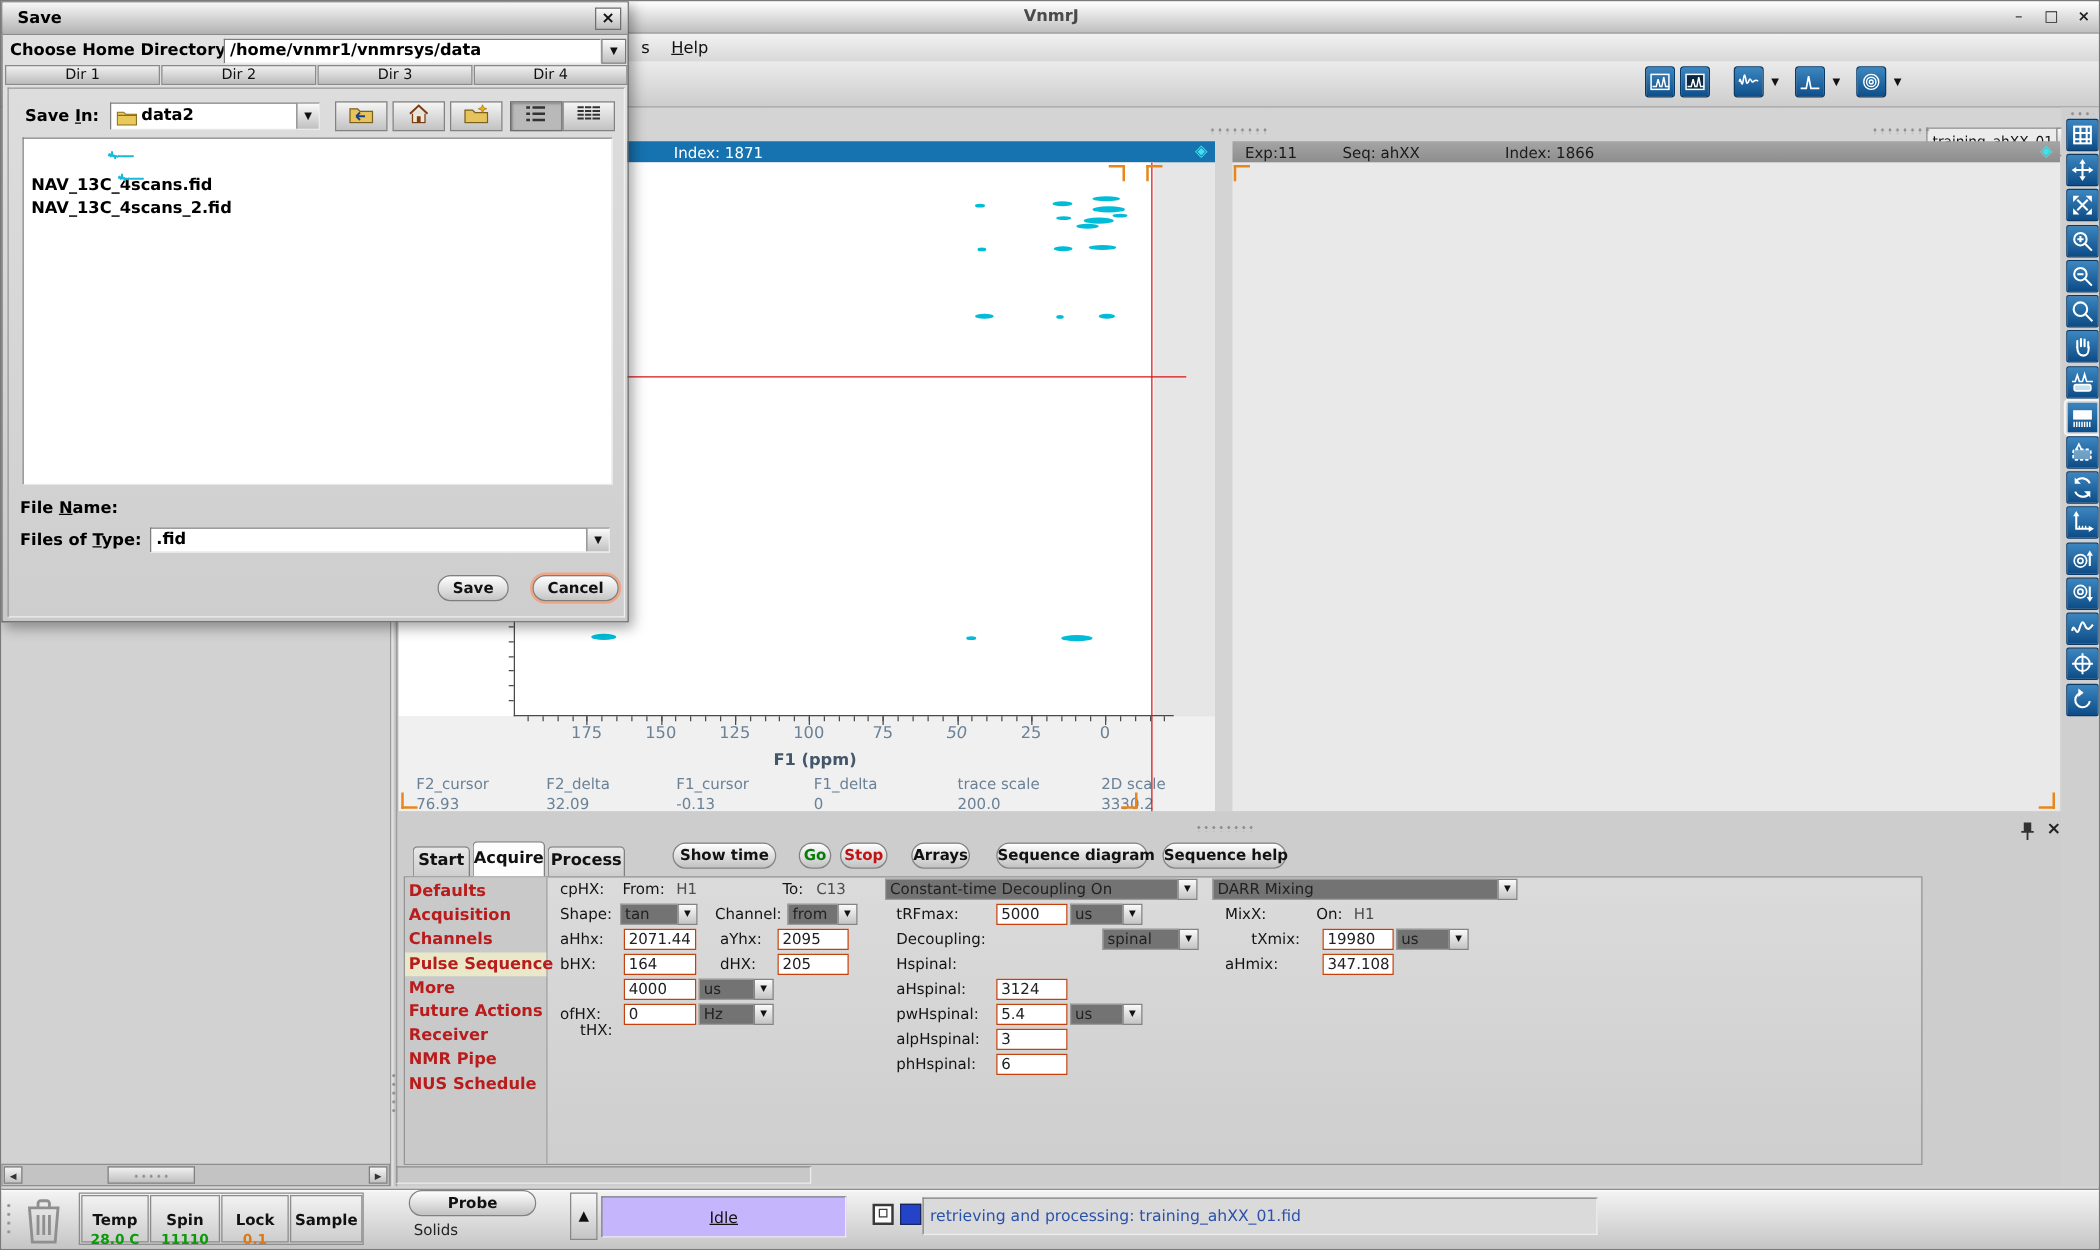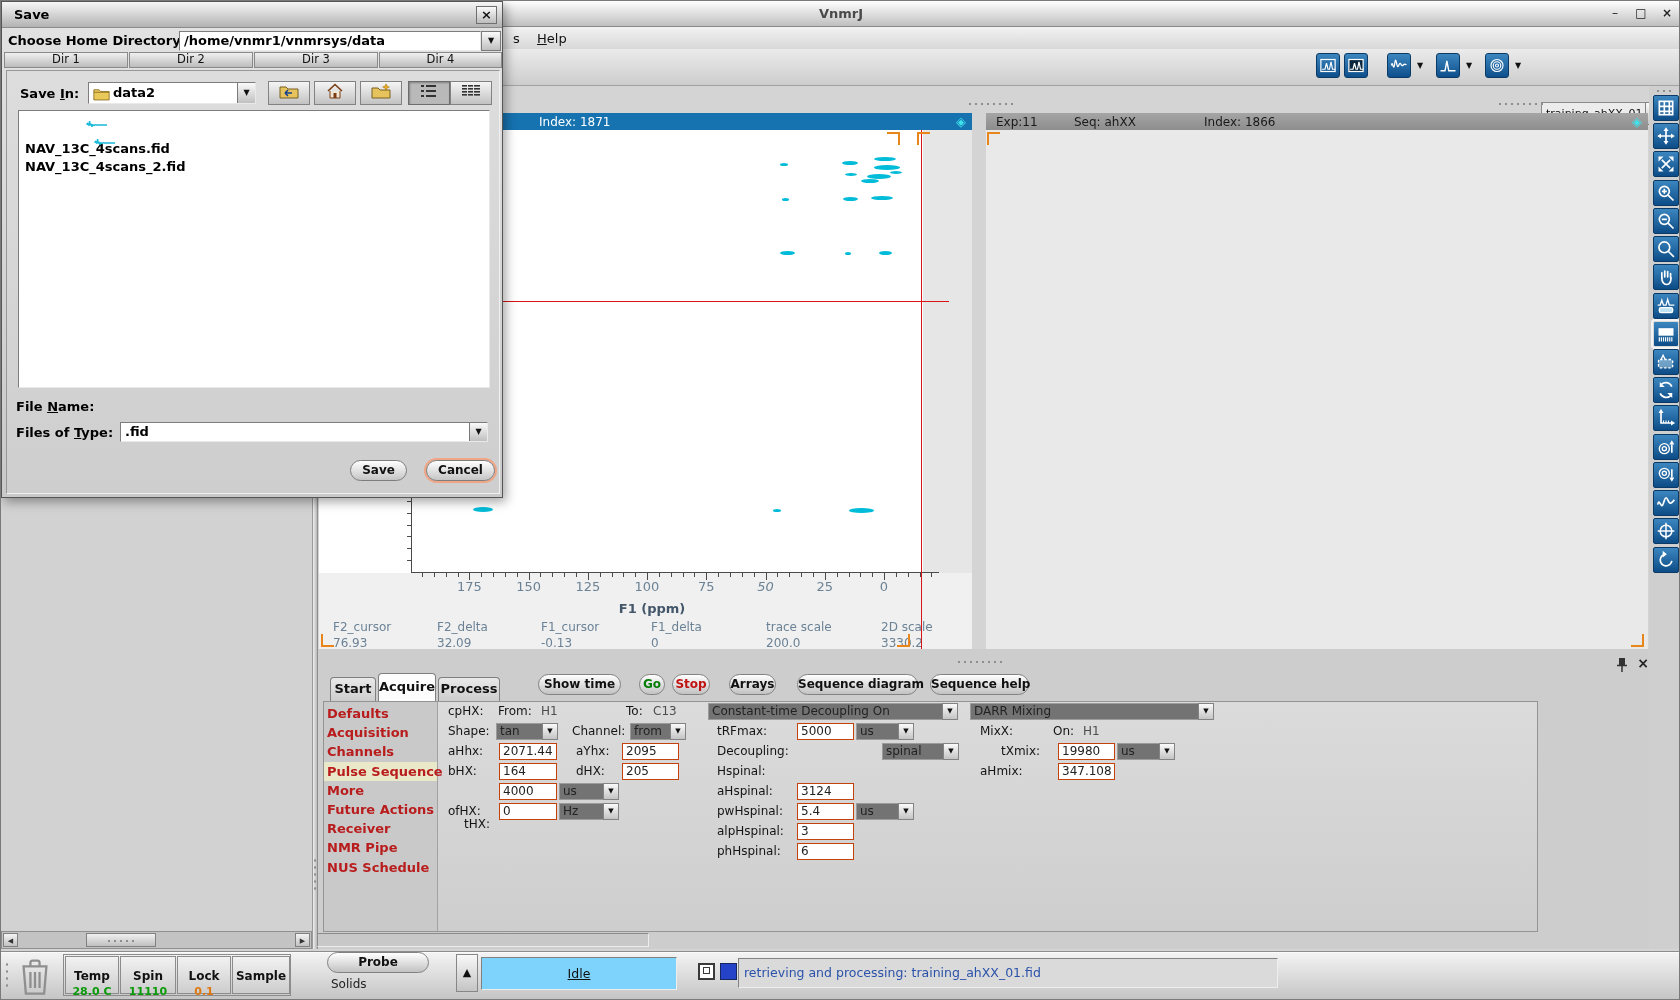--- a/index.html
+++ b/index.html
@@ -61,21 +61,21 @@
 
 
 #hscroll{position:absolute;left:0;top:930px;width:311px;height:18px;background:#c3c3c3;border:1px solid #8f8f8f;}
 .sc-arrow{position:absolute;top:1px;width:15px;height:14px;background:linear-gradient(#f4f4f4,#c2c2c2);border:1px solid #808080;font-size:7px;text-align:center;line-height:14px;color:#333;}
 #sc-thumb{position:absolute;left:84px;top:1px;width:70px;height:14px;background:linear-gradient(#f0f0f0,#c0c0c0);border:1px solid #808080;}
 #groove2{position:absolute;left:316px;top:932px;width:332px;height:14px;background:#c8c8c8;border:1px solid;border-color:#8b8b8b #ededed #ededed #8b8b8b;}
 #statusbar{position:absolute;left:0;top:950px;width:1680px;height:50px;background:linear-gradient(#f4f4f4,#c3c3c3);border-top:1px solid #8d8d8d;box-shadow:inset 0 1px 0 #fbfbfb;}
 .sb-btn{position:absolute;top:955px;height:38px;background:linear-gradient(#f2f2f2,#cdcdcd);border:1px solid #8c8c8c;text-align:center;}
 .sb-t{font-size:12px;font-weight:bold;color:#111;margin-top:12px;}
 .sb-v{font-size:11px;font-weight:bold;margin-top:2px;}
-#idle-box{position:absolute;left:480px;top:956px;width:196px;height:33px;background:#7dd3fc;border:1px solid;border-color:#818181 #eeeeee #eeeeee #818181;text-align:center;font-size:12.5px;line-height:31px;color:#111;text-decoration:underline;}
+#idle-box{position:absolute;left:480px;top:956px;width:196px;height:33px;background:#c4b5fd;border:1px solid;border-color:#818181 #eeeeee #eeeeee #818181;text-align:center;font-size:12.5px;line-height:31px;color:#111;text-decoration:underline;}
 #msg-box{position:absolute;left:737px;top:957px;width:540px;height:30px;background:#dadada;border:1px solid;border-color:#818181 #eeeeee #eeeeee #818181;font-size:12.5px;line-height:28px;padding-left:5px;color:#2a52aa;white-space:nowrap;overflow:hidden;}
 
 
 #dialog{position:absolute;left:0;top:0;width:502px;height:497px;background:linear-gradient(#e3e3e3,#c9c9c9);border:1px solid #565656;z-index:50;box-shadow:3px 4px 10px rgba(0,0,0,.35);}
 #dlg-titlebar{position:absolute;left:0;top:0;width:500px;height:26px;background:linear-gradient(#f7f7f7,#b2b2b2);border-bottom:1px solid #8b8b8b;}
 #dlg-close{position:absolute;right:5px;top:4px;width:21px;height:18px;background:linear-gradient(#fafafa,#bdbdbd);border:1px solid #707070;text-align:center;line-height:15px;font-size:13px;font-weight:bold;color:#111;}
 .dlg-label{position:absolute;font-size:13px;font-weight:bold;color:#000;white-space:nowrap;}
 .mn{text-decoration:underline;}
 .dlg-input{position:absolute;background:#fff;border:1px solid;border-color:#7d7d7d #e9e9e9 #e9e9e9 #7d7d7d;font-size:13px;font-weight:bold;color:#000;padding:1px 4px;white-space:nowrap;overflow:hidden;}
 .dlg-arrow{position:absolute;background:linear-gradient(#fafafa,#c0c0c0);border:1px solid #7a7a7a;font-size:8px;text-align:center;color:#111;}

